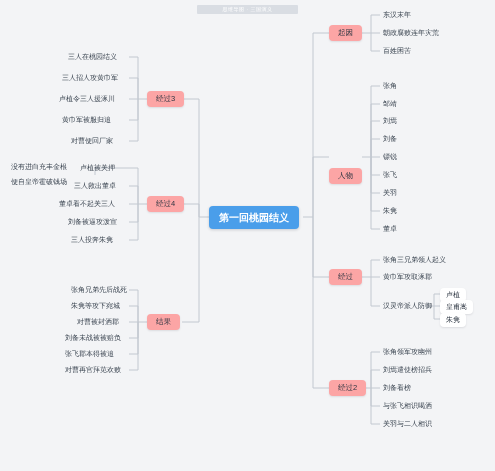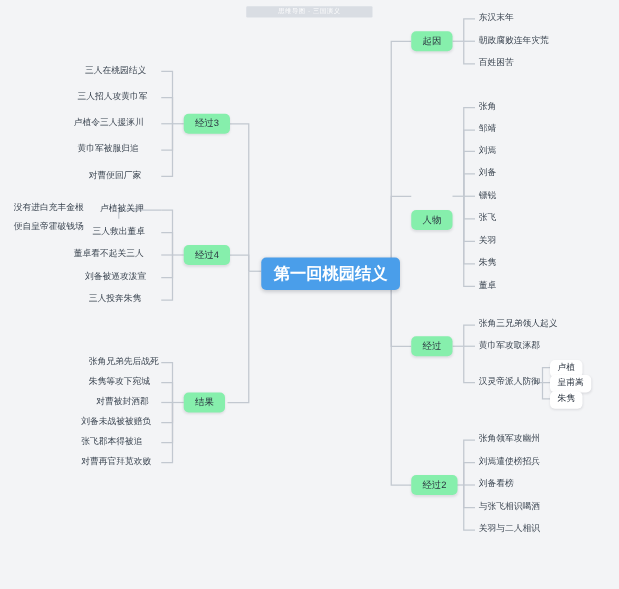--- a/index.html
+++ b/index.html
@@ -25,30 +25,30 @@
     box-shadow:0 0 0 0.5px rgba(0,0,0,0.06);
   }
   .node.leaf{
     background:transparent;
     box-shadow:none;
     padding:2px 3px;
     font-size:7px;
     color:#3a4450;
   }
   .node.branch{
-    background:#86efac;
+    background:#fca5a5;
     box-shadow:0 1px 2px rgba(16,24,40,.10);
     font-size:7.5px;
     padding:4px 7px;
     text-align:center;
   }
   .node.root{
     background:#4a9eea;
     color:#ffffff;
-    font-size:13px;
+    font-size:10px;
     font-weight:bold;
     padding:6px 10px;
     border-radius:4px;
     box-shadow:0 1px 3px rgba(16,24,40,.18);
     text-align:center;
   }
   .node.sub{
     background:#ffffff;
     box-shadow:0 1px 2px rgba(16,24,40,.10);
     font-size:7px;

